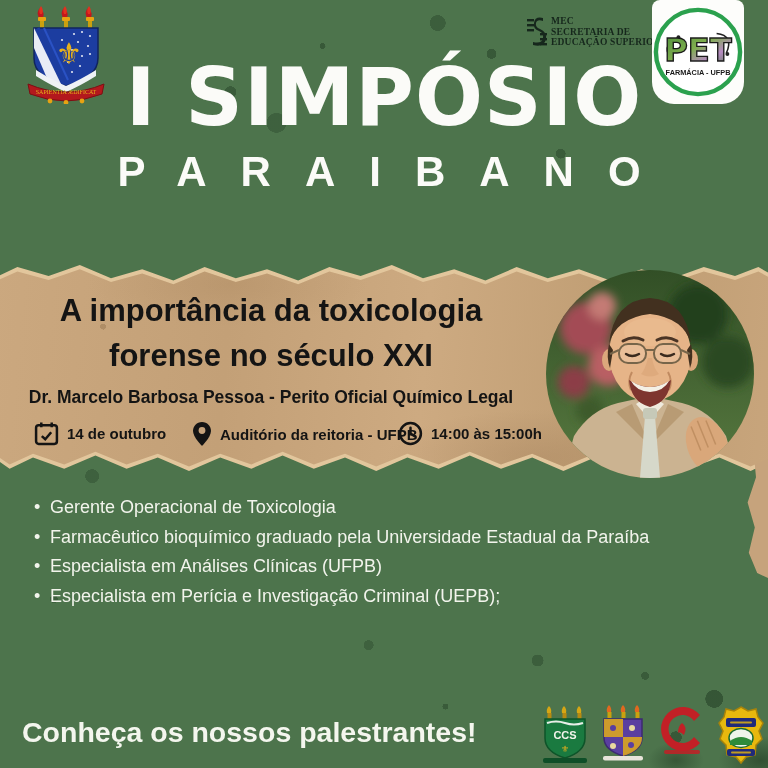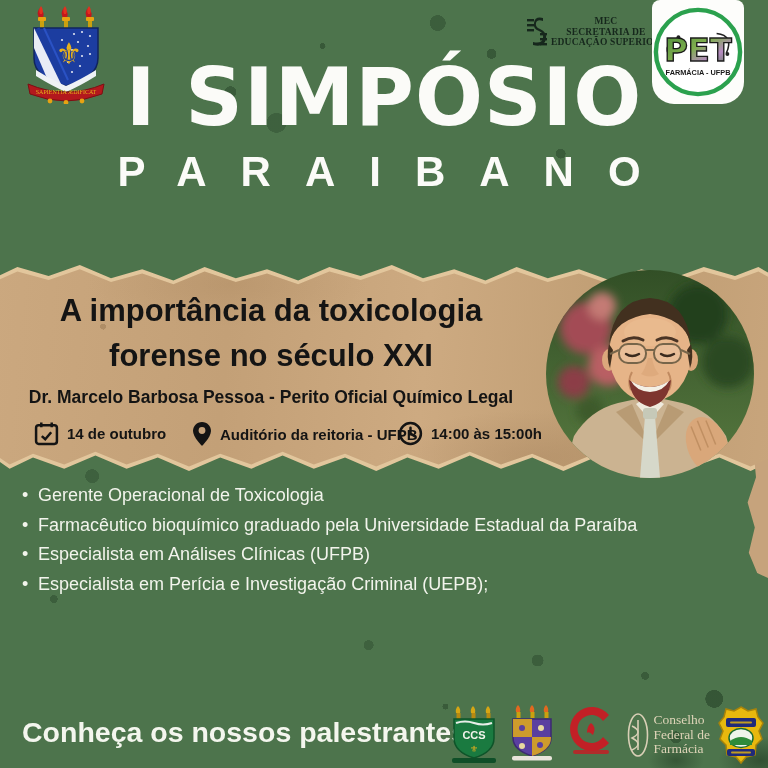--- a/index.html
+++ b/index.html
@@ -26,21 +26,21 @@
       radial-gradient(circle 3px  at 58% 92%, rgba(34,61,36,.45) 97%, transparent),
       radial-gradient(circle 6px  at 70% 86%, rgba(34,61,36,.40) 97%, transparent),
       radial-gradient(circle 4px  at 90% 60%, rgba(34,61,36,.40) 97%, transparent),
       radial-gradient(circle 3px  at 95% 45%, rgba(34,61,36,.45) 97%, transparent),
       radial-gradient(ellipse 60px 35px at 99% 99%, rgba(28,52,30,.55), transparent 70%),
       radial-gradient(ellipse 40px 26px at 88% 99%, rgba(28,52,30,.45), transparent 70%);
   }
   .abs{position:absolute;}
   
   .crest{left:22px;top:6px;width:88px;height:98px;}
-  .mec{left:527px;top:16px;display:flex;align-items:flex-start;gap:4px;color:#16271c;text-align:center;}
+  .mec{left:527px;top:16px;display:flex;align-items:flex-start;gap:4px;color:#16271c;}
   .mec-text{font-family:"Liberation Serif",serif;font-weight:700;font-size:9.5px;line-height:1.12;letter-spacing:.2px;}
   .pet-box{left:652px;top:0;width:92px;height:104px;background:#fdfdfb;border-radius:8px 8px 22px 22px;display:flex;align-items:center;justify-content:center;z-index:4;}
   
   .title1{left:0;top:58px;width:100%;text-align:center;color:#fbfbf8;font-family:"DejaVu Sans",sans-serif;font-weight:700;font-size:80px;line-height:1;letter-spacing:1px;z-index:2;}
   .title2{left:0;top:148px;width:100%;text-align:center;color:#fbfbf8;font-weight:700;font-size:42px;letter-spacing:34px;padding-left:24px;box-sizing:border-box;z-index:2;}
   .band{left:0;top:199px;width:100%;height:57px;background:#9fb283;display:flex;align-items:center;justify-content:center;z-index:2;}
   .band-text{color:#111;font-weight:700;font-size:41px;white-space:nowrap;transform:scaleX(.90);letter-spacing:-.5px;}
   
   .paper-edge,.paper{
     left:-6px;top:263px;width:780px;height:212px;
@@ -62,21 +62,21 @@
   .paper-text{position:absolute;left:10px;top:26px;width:534px;text-align:center;color:#141414;}
   .talk-line{font-weight:700;font-size:31px;line-height:1.45;}
   .speaker-name{font-weight:700;font-size:17.5px;margin-top:8px;white-space:nowrap;}
   .ig{position:absolute;display:flex;align-items:center;gap:8px;top:158px;color:#141414;font-weight:700;font-size:15px;white-space:nowrap;}
   .ig svg{display:block;}
   
   .photo{left:546px;top:270px;width:208px;height:208px;border-radius:50%;overflow:hidden;z-index:3;}
   .remnant{right:0;top:452px;width:24px;height:126px;background:#c6a37c;z-index:1;
     clip-path:polygon(40% 0,100% 0,100% 100%,55% 96%,20% 80%,45% 60%,15% 40%,50% 20%);}
   
-  .bullets{left:16px;top:481px;width:680px;margin:0;padding:0;list-style:none;z-index:2;}
+  .bullets{left:16px;top:481px;width:680px;margin:12px;padding:0;list-style:none;z-index:2;}
   .bullets li{position:relative;padding-left:22px;color:#f2f4ec;font-size:18px;line-height:29.5px;}
   .bullets li::before{content:"•";position:absolute;left:6px;top:0;color:#f2f4ec;}
   
   .cta{left:22px;top:716px;color:#f4f6ee;font-weight:700;font-size:28.5px;z-index:2;}
   .logos{right:4px;bottom:3px;display:flex;gap:8px;z-index:2;}
   .cff{display:flex;align-items:center;gap:4px;}
   .cff-text{font-family:"Liberation Serif",serif;color:#ded4b8;font-size:13.5px;line-height:1.1;}
 </style>
 </head>
 <body>
@@ -329,32 +329,20 @@
         <circle cx="32" cy="23" r="3" fill="#e8d9a0"></circle>
       <circle cx="13" cy="41" r="3" fill="#e8d9a0"></circle>
         <circle cx="31" cy="40" r="3" fill="#5a3fa0"></circle>
       <rect x="3" y="51" width="40" height="4.5" rx="2" fill="#e8e4da"></rect>
     </svg>
     <svg width="56" height="52" viewBox="0 0 56 52">
       <path d="M46,10 A22 22 0 1 0 46,38 L40,32 A14 14 0 1 1 40,16 Z" fill="#c22026"></path>
       <path d="M28,18 Q34,22 30,30 Q26,26 24,28 Q24,21 28,18 Z" fill="#c22026"></path>
       <rect x="10" y="45" width="36" height="4" rx="2" fill="#c22026" opacity=".85"></rect>
     </svg>
-    <div class="cff">
-      <svg width="22" height="46" viewBox="0 0 22 46">
-        <ellipse cx="11" cy="23" rx="9.5" ry="21" fill="none" stroke="#d9cfb6" stroke-width="1.6"></ellipse>
-        <line x1="11" y1="8" x2="11" y2="38" stroke="#d9cfb6" stroke-width="1.6"></line>
-        <path d="M5,14 Q17,20 5,26 Q17,32 5,38" fill="none" stroke="#d9cfb6" stroke-width="1.4"></path>
-      </svg>
-      <div class="cff-text">
-        <div>Conselho</div>
-        <div>Federal de</div>
-        <div>Farmácia</div>
-      </div>
-    </div>
     <svg width="46" height="60" viewBox="0 0 46 60">
       <path d="M23,2 L30,6 L38,4 L40,12 L45,18 L41,26 L44,34 L38,40 L37,50 L28,52 L23,58 L18,52 L9,50 L8,40 L2,34 L5,26 L1,18 L6,12 L8,4 L16,6 Z" fill="#e8b80e" stroke="#a8830a" stroke-width="1.5"></path>
       <rect x="8" y="13" width="30" height="9" rx="2" fill="#202a7a"></rect>
       <rect x="12" y="16.5" width="22" height="2" rx="1" fill="#e8b80e" opacity=".8"></rect>
       <ellipse cx="23" cy="33" rx="12" ry="9.5" fill="#eef4ea" stroke="#1b6b2f" stroke-width="1.5"></ellipse>
       <path d="M12,36 Q23,28 34,36 L34,40 L12,40 Z" fill="#2e8b3a"></path>
       <rect x="9" y="44" width="28" height="7" rx="2" fill="#202a7a"></rect>
       <rect x="13" y="46.5" width="20" height="2" rx="1" fill="#e8b80e" opacity=".8"></rect>
     </svg>
   </div>

